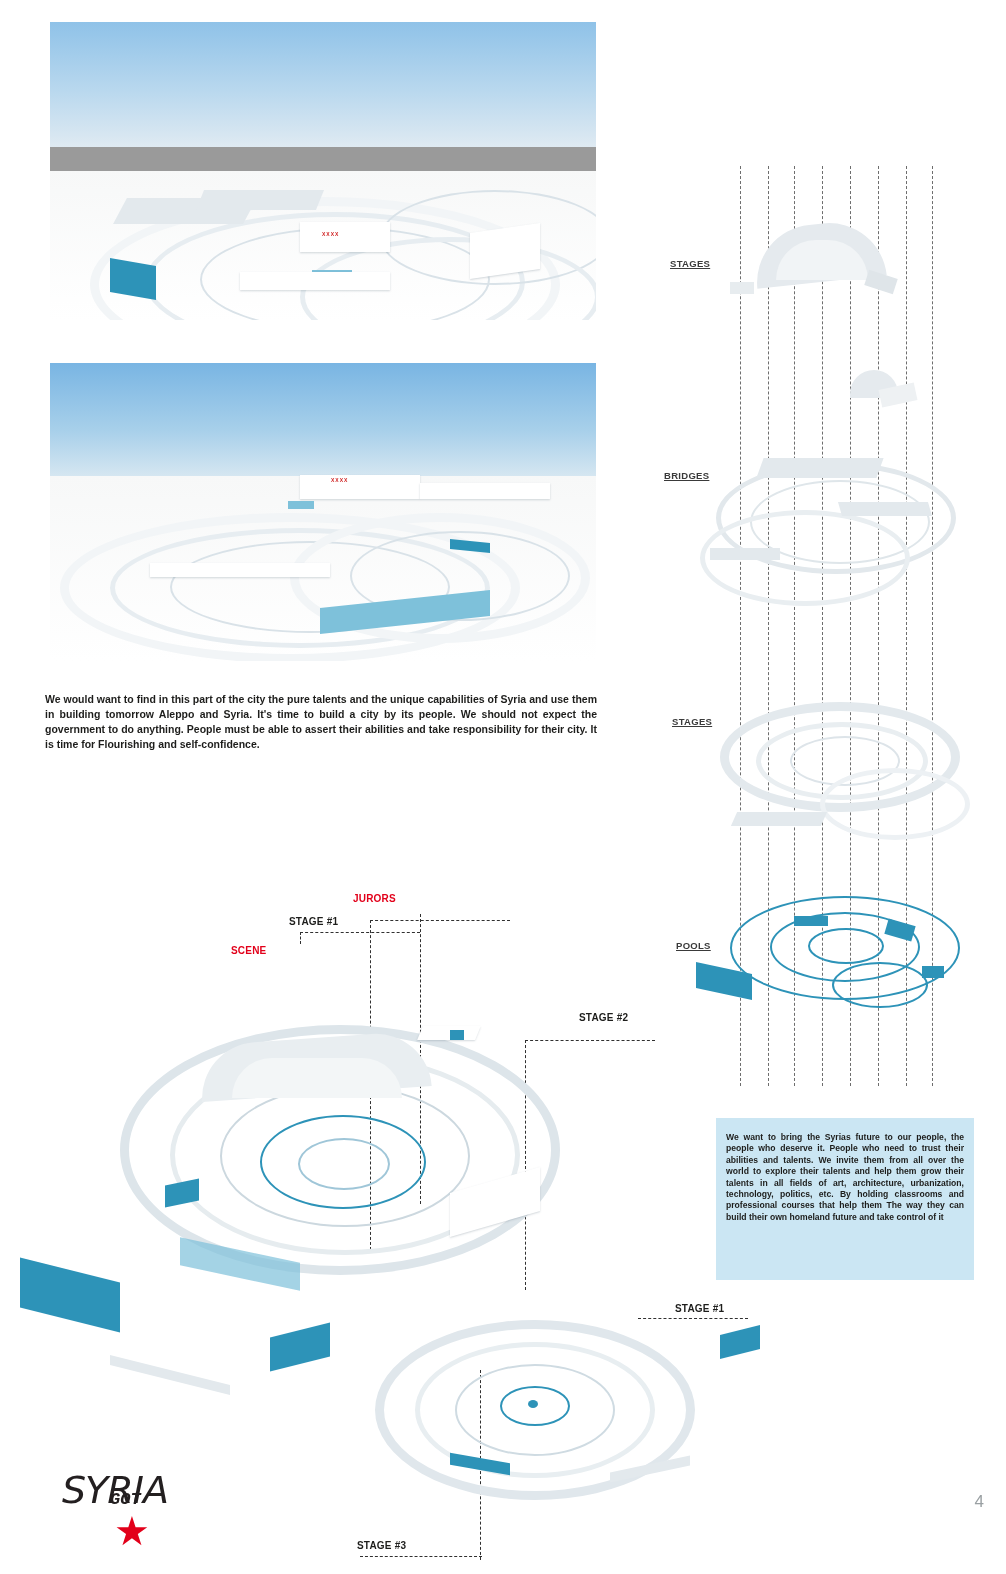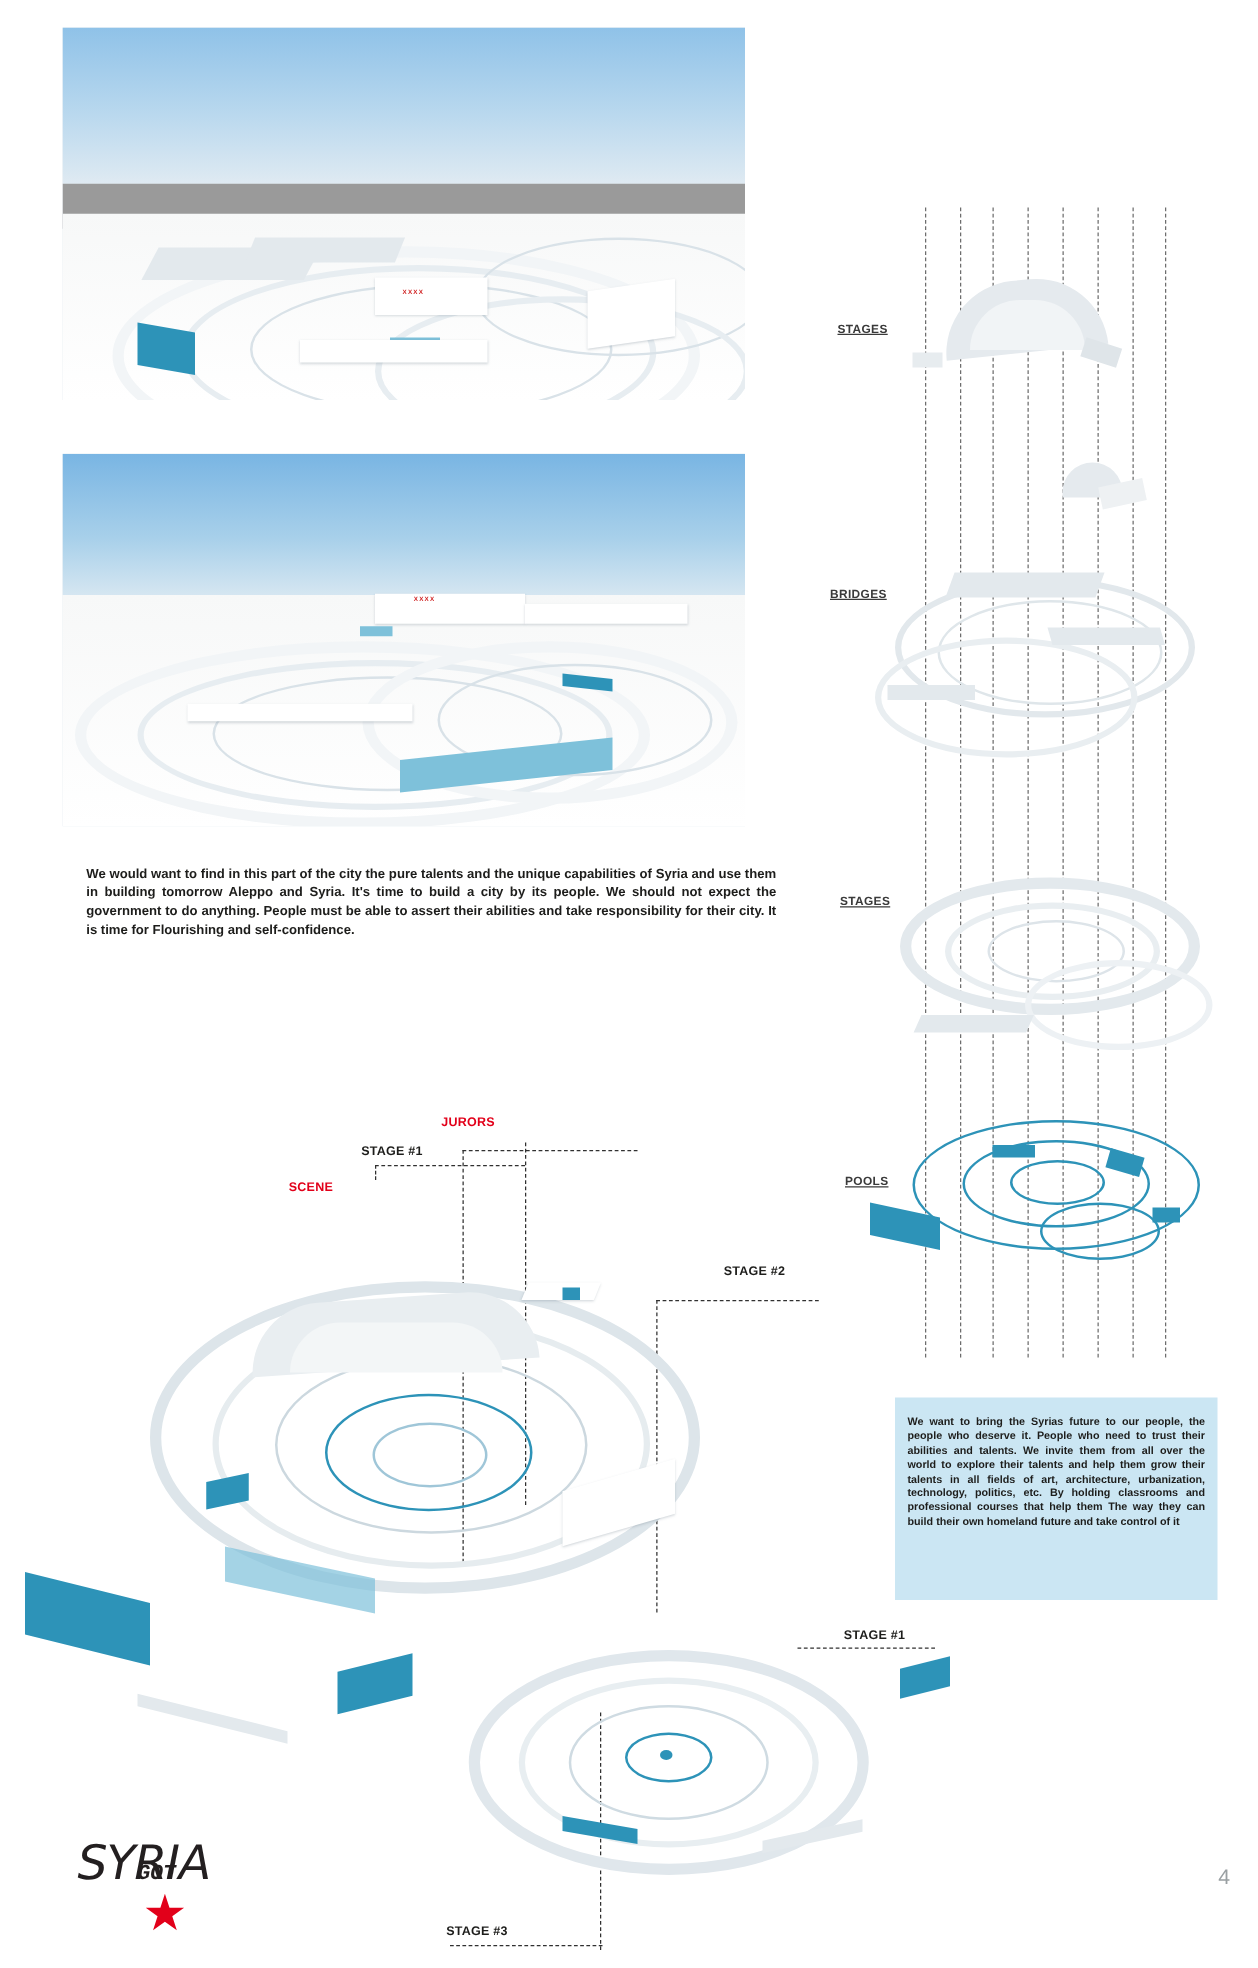--- a/index.html
+++ b/index.html
@@ -76,21 +76,21 @@
     position: absolute;
     color: #d02020;
     font-size: 5px;
     letter-spacing: 1px;
     font-weight: bold;
   }
 
   
   #intro-paragraph {
     position: absolute;
-    left: 69px;
+    left: 45px;
     top: 692px;
     width: 552px;
     font-size: 10.5px;
     line-height: 15px;
     font-weight: bold;
     color: #1d1d1b;
     text-align: justify;
   }
 
   

